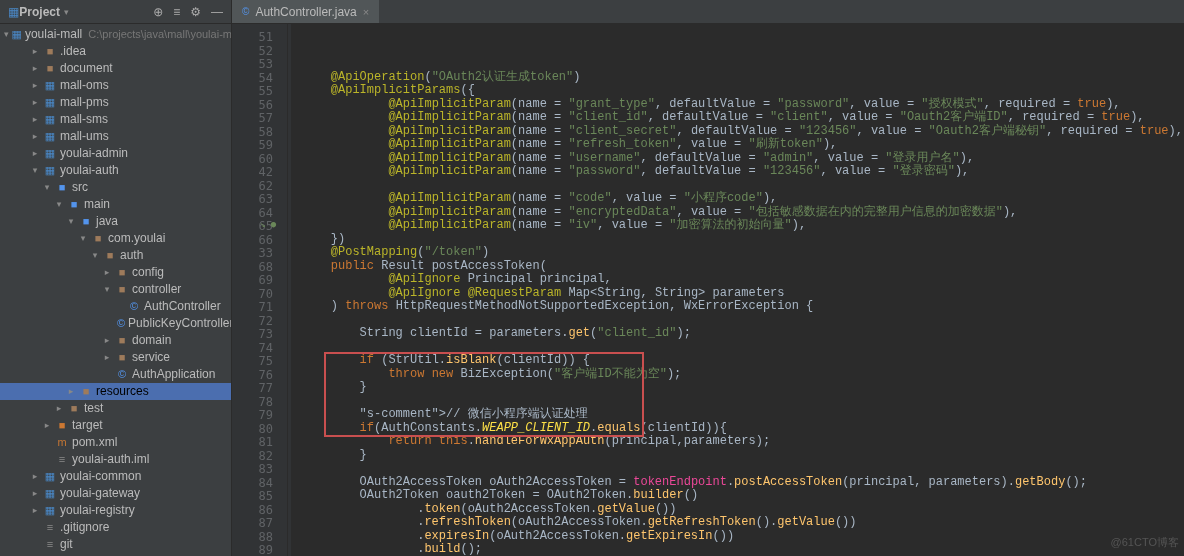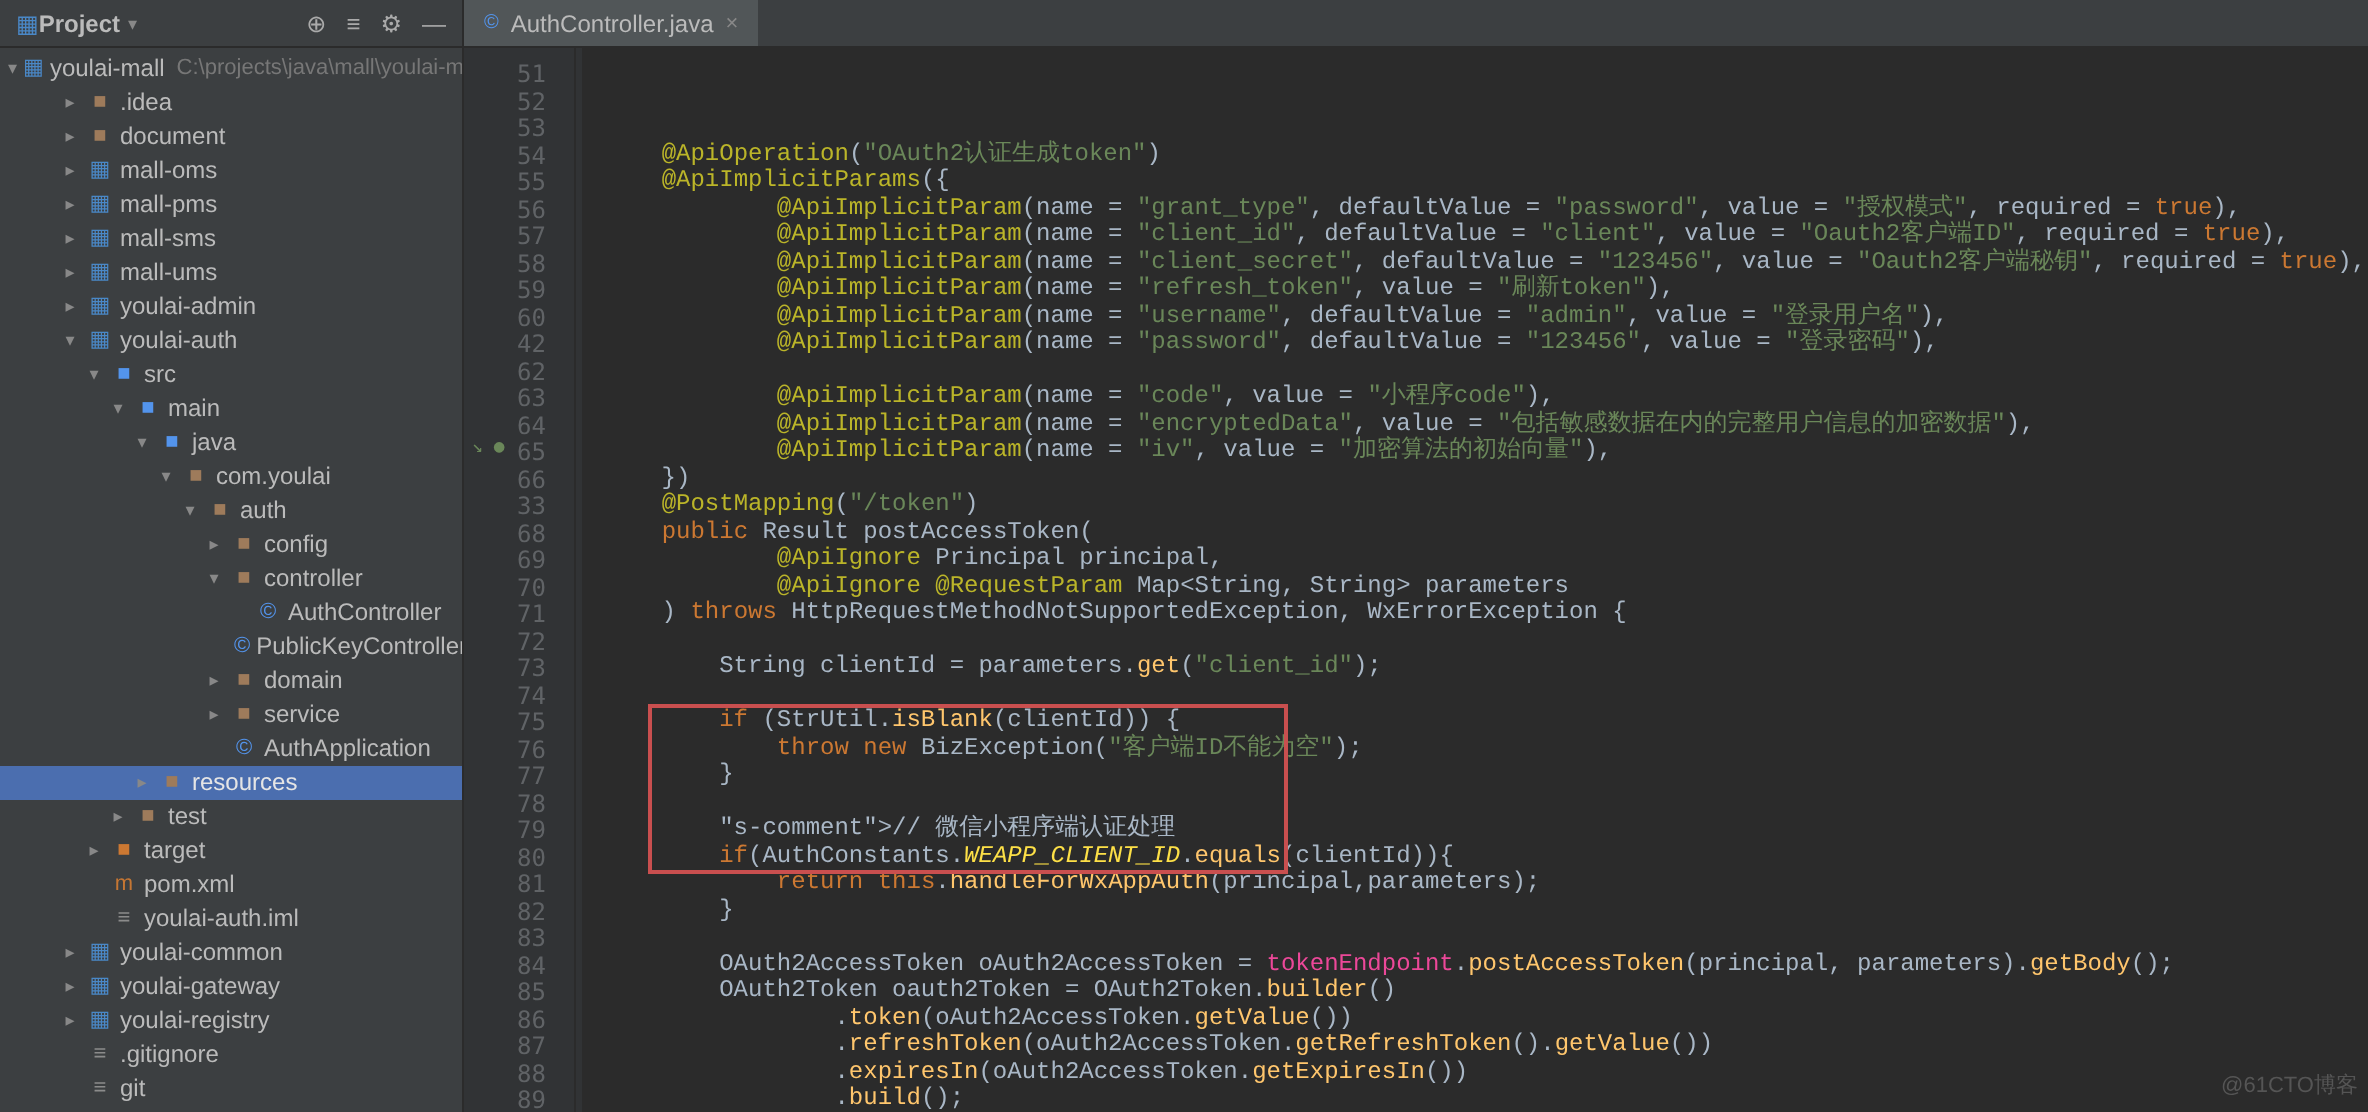--- a/index.html
+++ b/index.html
@@ -36,21 +36,21 @@
 .tree-item {
   display: flex; align-items: center;
   padding: 1px 4px; line-height: 15px;
   white-space: nowrap; cursor: pointer;
 }
 .tree-item.selected { background: #4b6eaf; color: #fff; }
 .tree-item .arrow { width: 10px; font-size: 9px; color: #888; text-align: center; }
 .tree-item .icon { width: 14px; margin: 0 3px; font-size: 11px; text-align: center; }
 .tree-item .label { color: #bbbbbb; }
 .tree-item .path { color: #777; margin-left: 6px; font-size: 11px; }
-.tree-item.selected .label, .tree-item.selected .path { color: #e5e5e5; }
+.tree-item.selected .label, .tree-item.selected .path { color: #000000; }
 .i-folder { color: #9e7b5b; }
 .i-module { color: #4a88c7; }
 .i-java { color: #5394ec; }
 .i-config { color: #c57633; }
 .i-file { color: #8b8b8b; }
 .i-src { color: #5394ec; }
 .i-target { color: #cc7832; }
 
 .main { flex: 1; display: flex; flex-direction: column; background: #2b2b2b; }
 .tabs {
@@ -68,21 +68,21 @@
 .tab .file-icon { color: #5394ec; font-size: 10px; }
 
 .editor-wrap { flex: 1; position: relative; overflow: hidden; display: flex; }
 .gutter {
   width: 56px; background: #313335;
   border-right: 1px solid #2b2b2b;
   text-align: right; padding-top: 6px;
   font-family: Consolas, monospace; font-size: 12px;
   color: #606366; user-select: none;
 }
-.gutter .ln { height: 13.5px; padding-right: 14px; position: relative; }
+.gutter .ln { height: 13.5px; padding-right: 14px; position: relative; margin-left: 24px; }
 .gutter .ln .mark { position: absolute; left: 4px; color: #6a8759; font-size: 9px; }
 .vcs-gutter {
   width: 4px; background: #313335;
   border-right: 1px solid #2b2b2b;
 }
 .code {
   flex: 1; padding: 6px 0 6px 10px;
   font-family: Consolas, "Courier New", monospace;
   font-size: 12px; line-height: 13.5px;
   color: #a9b7c6; white-space: pre;

